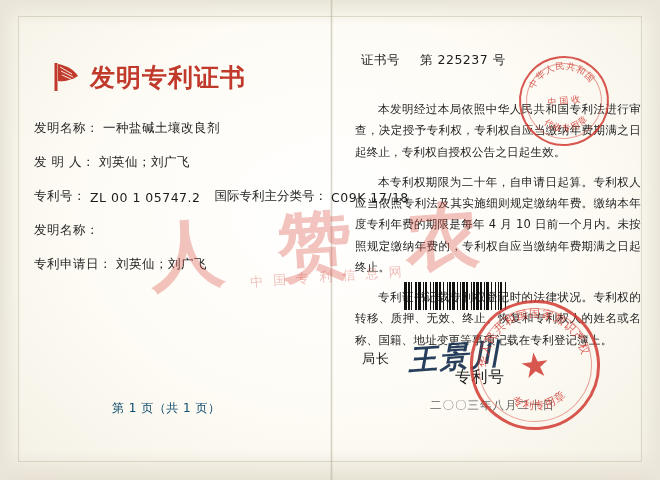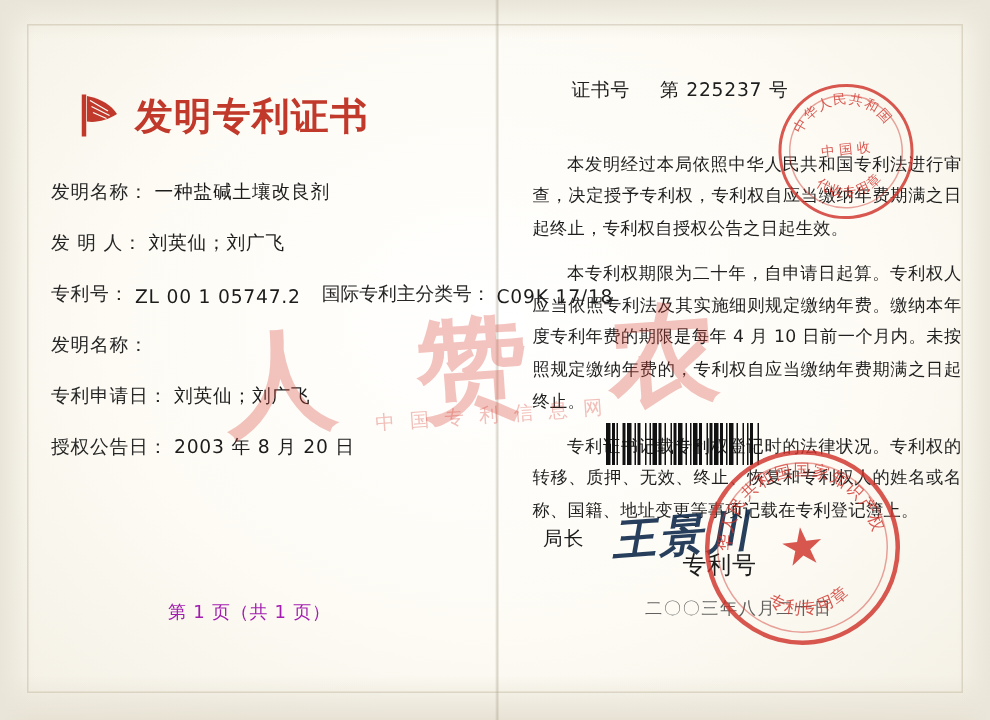--- a/index.html
+++ b/index.html
@@ -103,40 +103,40 @@
   }
   .field .label2 {
     margin-left: 14px;
     color: #262626;
   }
   .pagefoot {
     position: absolute;
     left: 112px;
     top: 400px;
     font-size: 12px;
-    color: #a21caf;
+    color: #0c4a6e;
     letter-spacing: 0.5px;
   }
 
   
   .right {
     position: absolute;
     left: 355px; top: 52px;
     width: 286px;
     color: #1d1d1d;
   }
   .certno-row {
     display: flex;
     align-items: baseline;
     font-size: 12.5px;
     margin-left: 6px;
     margin-bottom: 30px;
     white-space: nowrap;
   }
-  .certno-row .cn-label { letter-spacing: 0.5px; margin-left: 20px; }
+  .certno-row .cn-label { letter-spacing: 0.5px; }
   .certno-row .cn-value { margin-left: 20px; letter-spacing: 0.5px; }
   .body-para {
     font-size: 11.5px;
     line-height: 1.85;
     text-align: justify;
     text-indent: 2em;
     color: #1f1f1f;
     margin-bottom: 9px;
     letter-spacing: 0.2px;
   }
@@ -301,24 +301,20 @@
       <span class="value">ZL 00 1 05747.2</span>
       <span class="label2">国际专利主分类号：</span>
       <span class="value">C09K 17/18</span>
     </div>
     <div class="field">
       <span class="label">发明名称：</span>
     </div>
     <div class="field">
       <span class="label">专利申请日：</span>
       <span class="value">刘英仙；刘广飞</span>
-    </div>
-    <div class="field">
-      <span class="label">授权公告日：</span>
-      <span class="value">2003 年 8 月 20 日</span>
     </div>
   </div>
 
   <div class="pagefoot">第 1 页（共 1 页）</div>
 
   <div class="right">
     <div class="certno-row">
       <span class="cn-label">证书号</span>
       <span class="cn-value">第 225237 号</span>
     </div>

